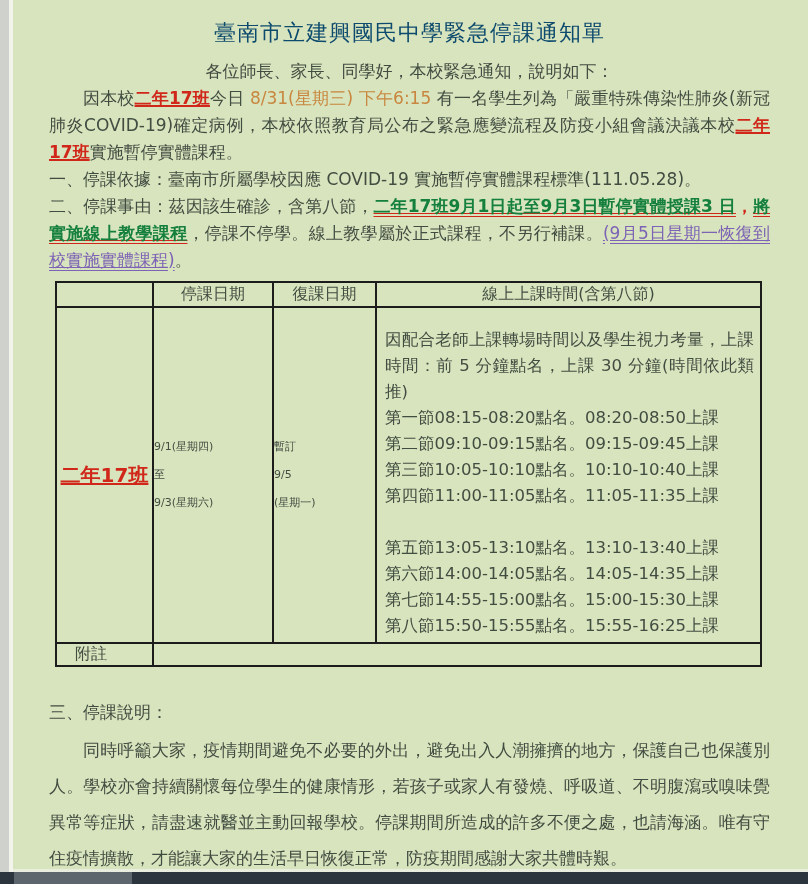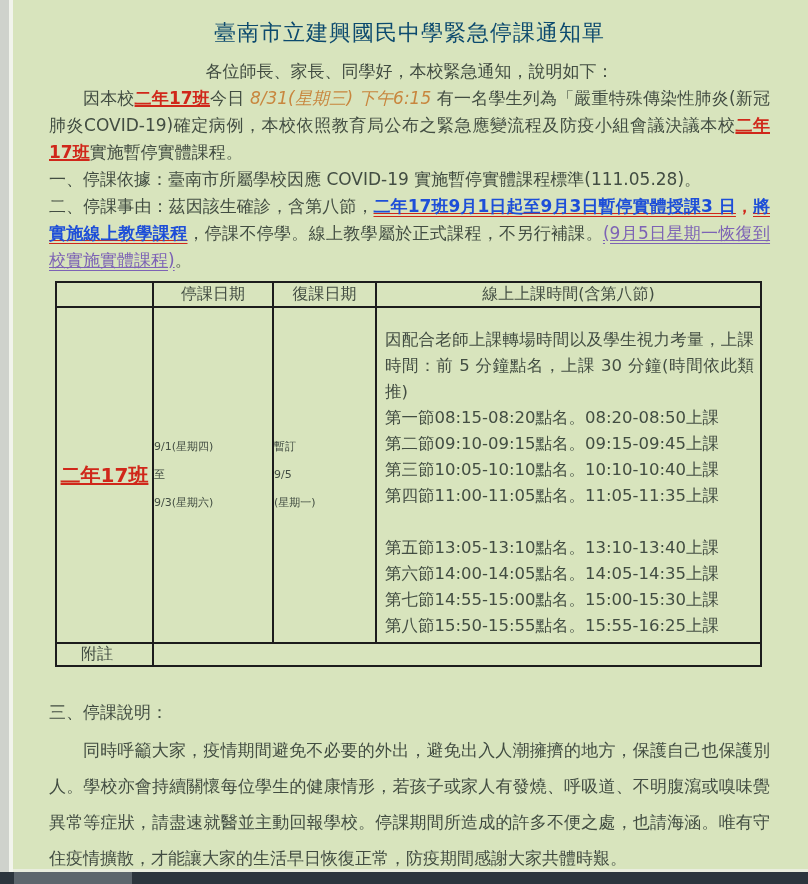--- a/index.html
+++ b/index.html
@@ -23,22 +23,22 @@
   .title { text-align:center; color:#0c4a6e; font-size:22px; line-height:30px;
     letter-spacing:1px; margin-bottom:10px; }
 
   .greeting { line-height:27px;text-align:center; }
 
   .para { line-height:27px; text-align:justify; }
   .indent { text-indent:2em; }
 
   .red-ul { color:#d0271a; font-weight:bold; text-decoration:underline;
     text-decoration-thickness:2px; text-decoration-color:#d0271a; }
-  .orange { color:#c8863e;font-style:italic; }
-  .red-dbl { color:#1d4ed8; font-weight:bold; text-decoration-line:underline;
+  .orange { color:#c8863e; }
+  .red-dbl { color:#15803d; font-weight:bold; text-decoration-line:underline;
     text-decoration-style:double; text-decoration-color:#d0271a; }
   .red-plain { color:#d0271a; font-weight:bold; }
   .purple-dbl { color:#7d63b5; text-decoration-line:underline;
     text-decoration-style:double; text-decoration-color:#7d63b5; }
 
   
   table.notice { border-collapse:collapse; table-layout:fixed; width:705px; margin:7px 0 0 6px; }
   table.notice td { border:2px solid #1c1c1c; vertical-align:middle; }
   td.hdr { height:19px; text-align:center; font-size:16px; padding:1px 0; }
   .col1 { width:97px; } .col2 { width:120px; } .col3 { width:103px; } .col4 { width:385px; }
@@ -47,21 +47,21 @@
   .class-name { color:#d0271a; font-weight:bold; font-size:20px; text-decoration:underline;
     text-decoration-thickness:2px; text-decoration-color:#d0271a; }
 
   td.date-cell { text-align:left; font-size:11px; line-height:28px; }
 
   td.sched-cell { vertical-align:top; padding:19px 6px 3px 8px; font-size:16.5px; line-height:26px; }
   .sched-note { text-align:justify; }
   .period-line { white-space:nowrap; }
   .period-gap { height:26px; }
 
-  td.note-label { height:23px; font-size:16px; padding-left:24px; }
+  td.note-label { height:23px; font-size:16px; padding-left:18px; }
   td.note-value { height:23px; }
 
   .sec3-head { margin-top:32px; line-height:27px; }
   .sec3-body { margin-top:6px; line-height:36px; text-indent:2em; text-align:justify; }
 
   .footer { margin-top:2px; text-align:right; color:#3a9e6a; font-size:16.5px;
     line-height:28px; padding-right:8px; }
 </style>
 </head>
 <body>

